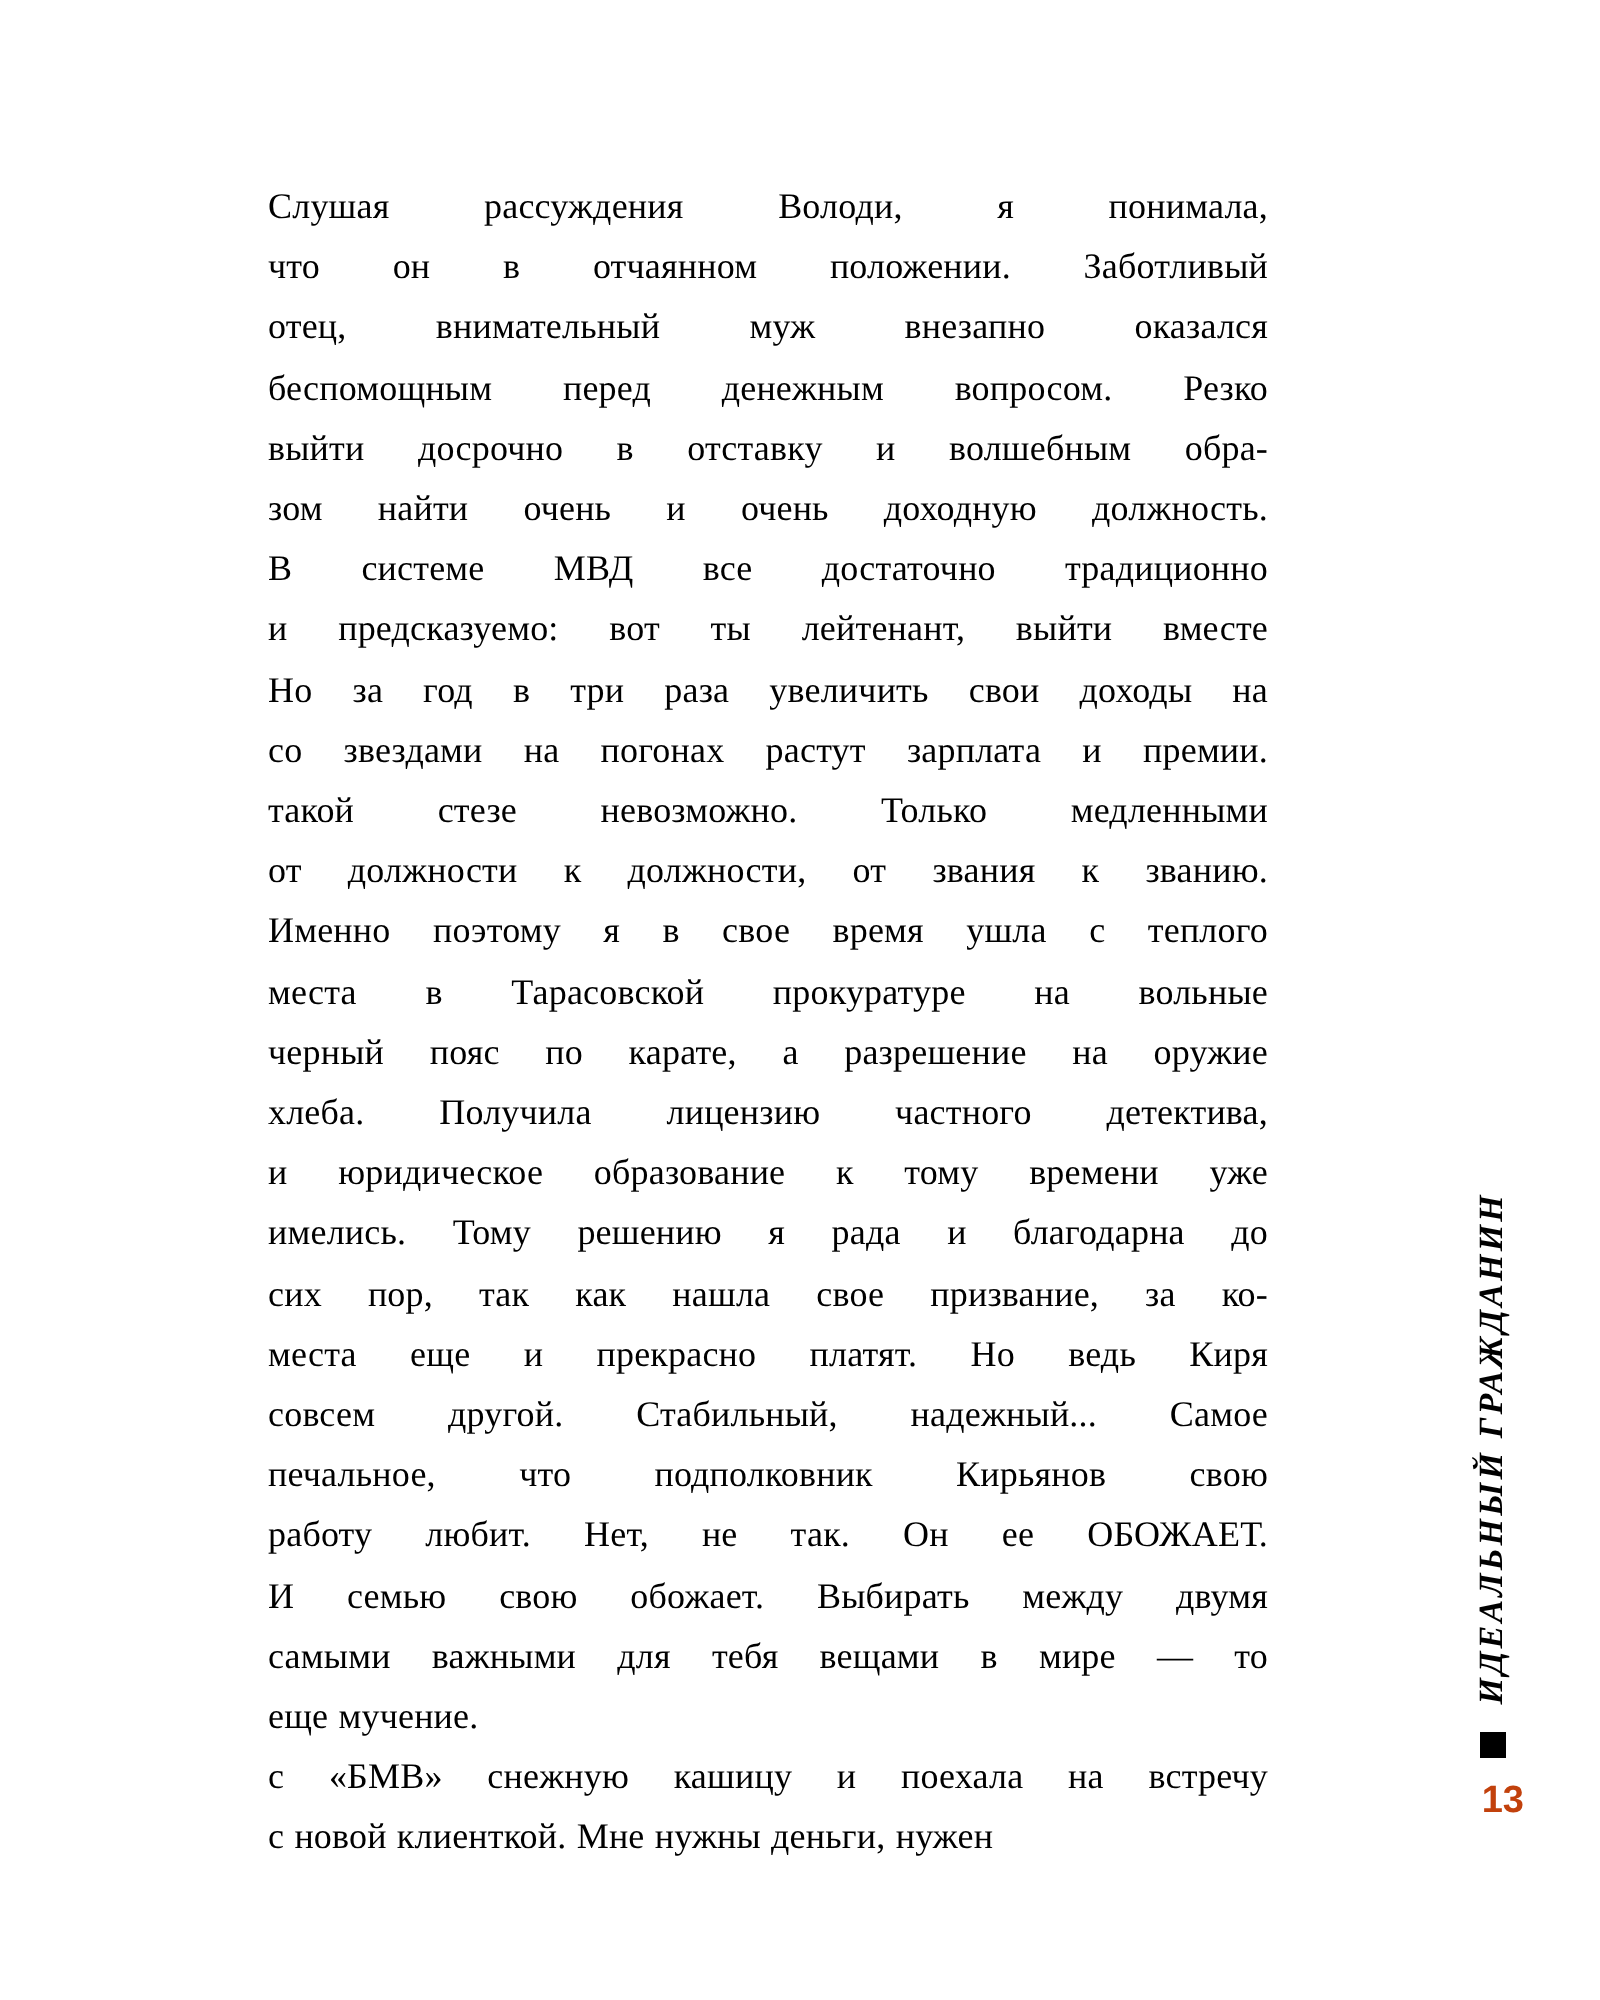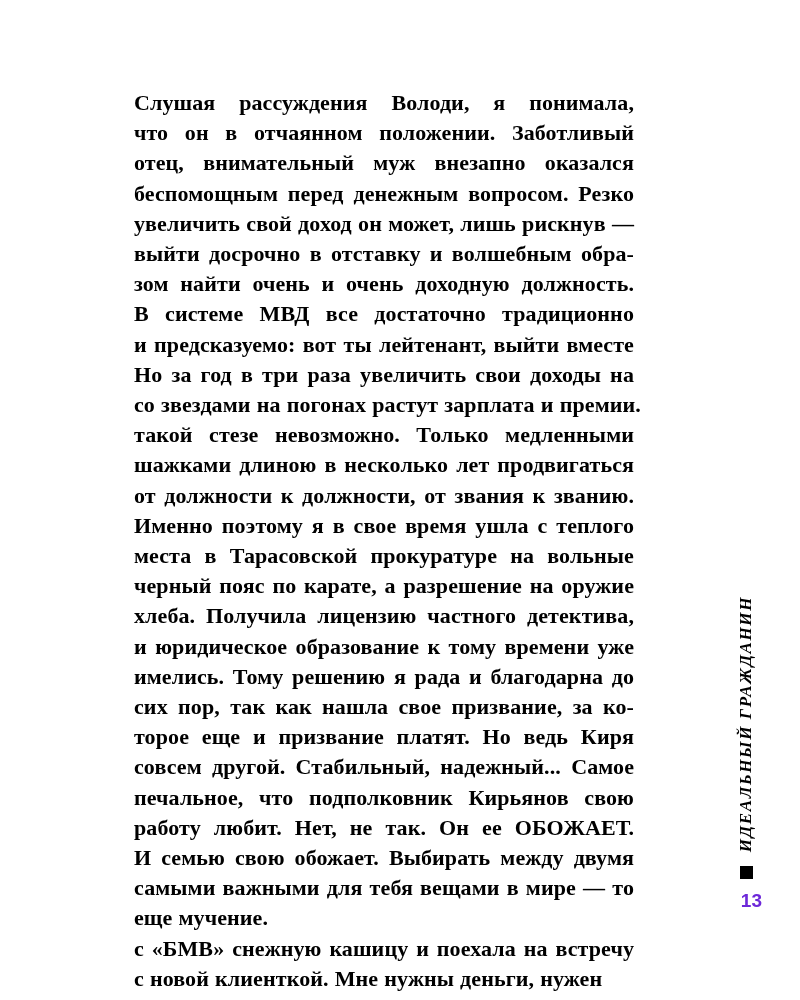--- a/index.html
+++ b/index.html
@@ -22,25 +22,25 @@
     height: 1000px;
   }
   .text-column {
     position: absolute;
     left: 94px;
     top: 88px;
     width: 540px;
   }
   .para {
     margin: 0;
-    font-size: 22px;
+    font-size: 18px;
     line-height: 30.2px;
     text-align: justify;
     text-align-last: left;
-    font-weight: 700;
+    font-weight: 400;
     letter-spacing: 0.1px;
     word-spacing: 0.5px;
   }
   .para.indent {
     text-indent: 40px;
   }
   .para + .para {
     margin-top: 0px;
   }
   
@@ -77,53 +77,51 @@
     height: 13px;
     background: #000000;
   }
   .page-number {
     position: absolute;
     right: 38px;
     top: 890px;
     font-family: "Liberation Sans", sans-serif;
     font-weight: 700;
     font-size: 19px;
-    color: #6d28d9;
+    color: #c2410c;
   }
 </style>
 </head>
 <body>
 
 <div class="page">
 
   <div class="text-column">
 
     <p class="para indent">
       <span class="line j">Слушая рассуждения Володи, я понимала,</span>
       <span class="line j">что он в отчаянном положении. Заботливый</span>
       <span class="line j">отец, внимательный муж внезапно оказался</span>
       <span class="line j">беспомощным перед денежным вопросом. Резко</span>
-      <span class="line j">увеличить свой доход он может, лишь рискнув —</span>
       <span class="line j">выйти досрочно в отставку и волшебным обра-</span>
       <span class="line j">зом найти очень и очень доходную должность.</span>
       <span class="line j">В системе МВД все достаточно традиционно</span>
       <span class="line j">и предсказуемо: вот ты лейтенант, выйти вместе</span>
       <span class="line j">Но за год в три раза увеличить свои доходы на</span>
       <span class="line j">со звездами на погонах растут зарплата и премии.</span>
       <span class="line j">такой стезе невозможно. Только медленными</span>
-      <span class="line j">шажками длиною в несколько лет продвигаться</span>
       <span class="line j">от должности к должности, от звания к званию.</span>
       <span class="line j">Именно поэтому я в свое время ушла с теплого</span>
       <span class="line j">места в Тарасовской прокуратуре на вольные</span>
       <span class="line j">черный пояс по карате, а разрешение на оружие</span>
       <span class="line j">хлеба. Получила лицензию частного детектива,</span>
       <span class="line j">и юридическое образование к тому времени уже</span>
       <span class="line j">имелись. Тому решению я рада и благодарна до</span>
       <span class="line j">сих пор, так как нашла свое призвание, за ко-</span>
-      <span class="line j">торое еще и призвание платят. Но ведь Киря</span>
+      <span class="line j">места еще и прекрасно платят. Но ведь Киря</span>
       <span class="line j">совсем другой. Стабильный, надежный... Самое</span>
       <span class="line j">печальное, что подполковник Кирьянов свою</span>
       <span class="line j">работу любит. Нет, не так. Он ее ОБОЖАЕТ.</span>
       <span class="line j">И семью свою обожает. Выбирать между двумя</span>
       <span class="line j">самыми важными для тебя вещами в мире — то</span>
       <span class="line last">еще мучение.</span>
     </p>
 
     <p class="para indent">
       <span class="line j">с «БМВ» снежную кашицу и поехала на встречу</span>

